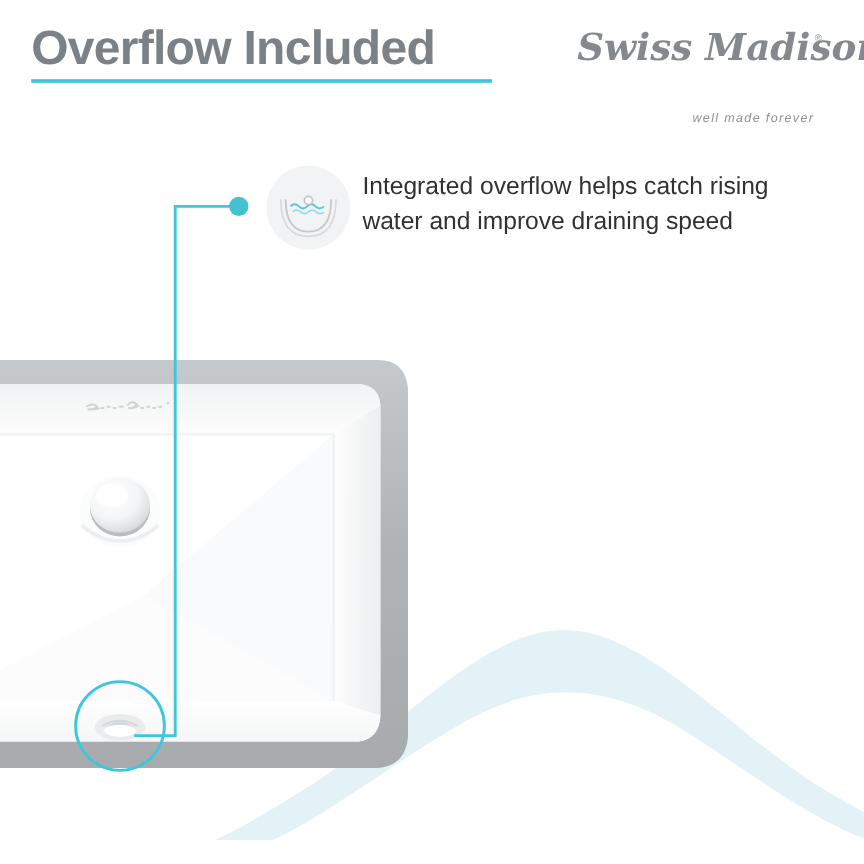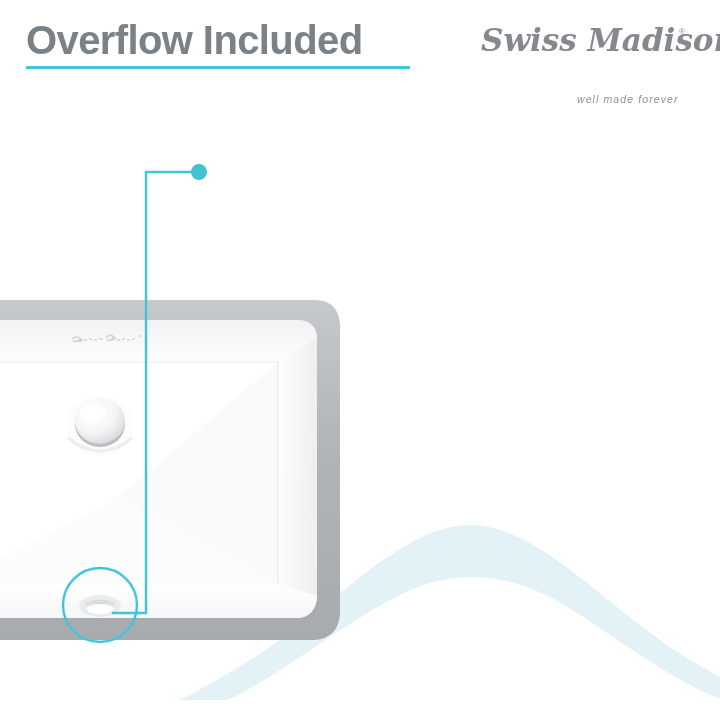--- a/index.html
+++ b/index.html
@@ -263,14 +263,29 @@
 
   <svg class="leader" viewBox="0 0 720 720" width="720" height="720" aria-hidden="true">
 
     <path d="M 199 172 L 146 172 L 146 613 L 113 613" fill="none" stroke="#3fc6dd" stroke-width="2.4" stroke-linecap="square" stroke-linejoin="miter"></path>
 
     <circle cx="199" cy="172" r="8" fill="#45c0d0"></circle>
 
     <circle cx="100" cy="605" r="37" fill="none" stroke="#3fc6dd" stroke-width="2.4"></circle>
   </svg>
 
+  <div class="callout">
+    <div class="callout-badge">
+      <svg width="70" height="70" viewBox="0 0 70 70" aria-hidden="true">
+
+        <path d="M 16 28 Q 16 55 35 55 Q 54 55 54 28" fill="none" stroke="#c7cbcd" stroke-width="1.6"></path>
+        <path d="M 12 28 Q 12 59 35 59 Q 58 59 58 28" fill="none" stroke="#d6dadc" stroke-width="1.4"></path>
+
+        <path d="M 20 34 q 3.5 -3.5 7 0 q 3.5 3.5 7 0 q 3.5 -3.5 7 0 q 3.5 3.5 7 0" fill="none" stroke="#55c9db" stroke-width="1.5"></path>
+        <path d="M 22 38.5 q 3.2 -3 6.5 0 q 3.2 3 6.5 0 q 3.2 -3 6.5 0 q 3.2 3 6.5 0" fill="none" stroke="#8fdcea" stroke-width="1.3"></path>
+
+        <circle cx="35" cy="29" r="3.4" fill="#ffffff" stroke="#bfc4c7" stroke-width="1.4"></circle>
+      </svg>
+    </div>
+    <div class="callout-text">Integrated overflow helps catch rising water and improve draining speed</div>
+  </div>
 
 </div>
 
 </body></html>

